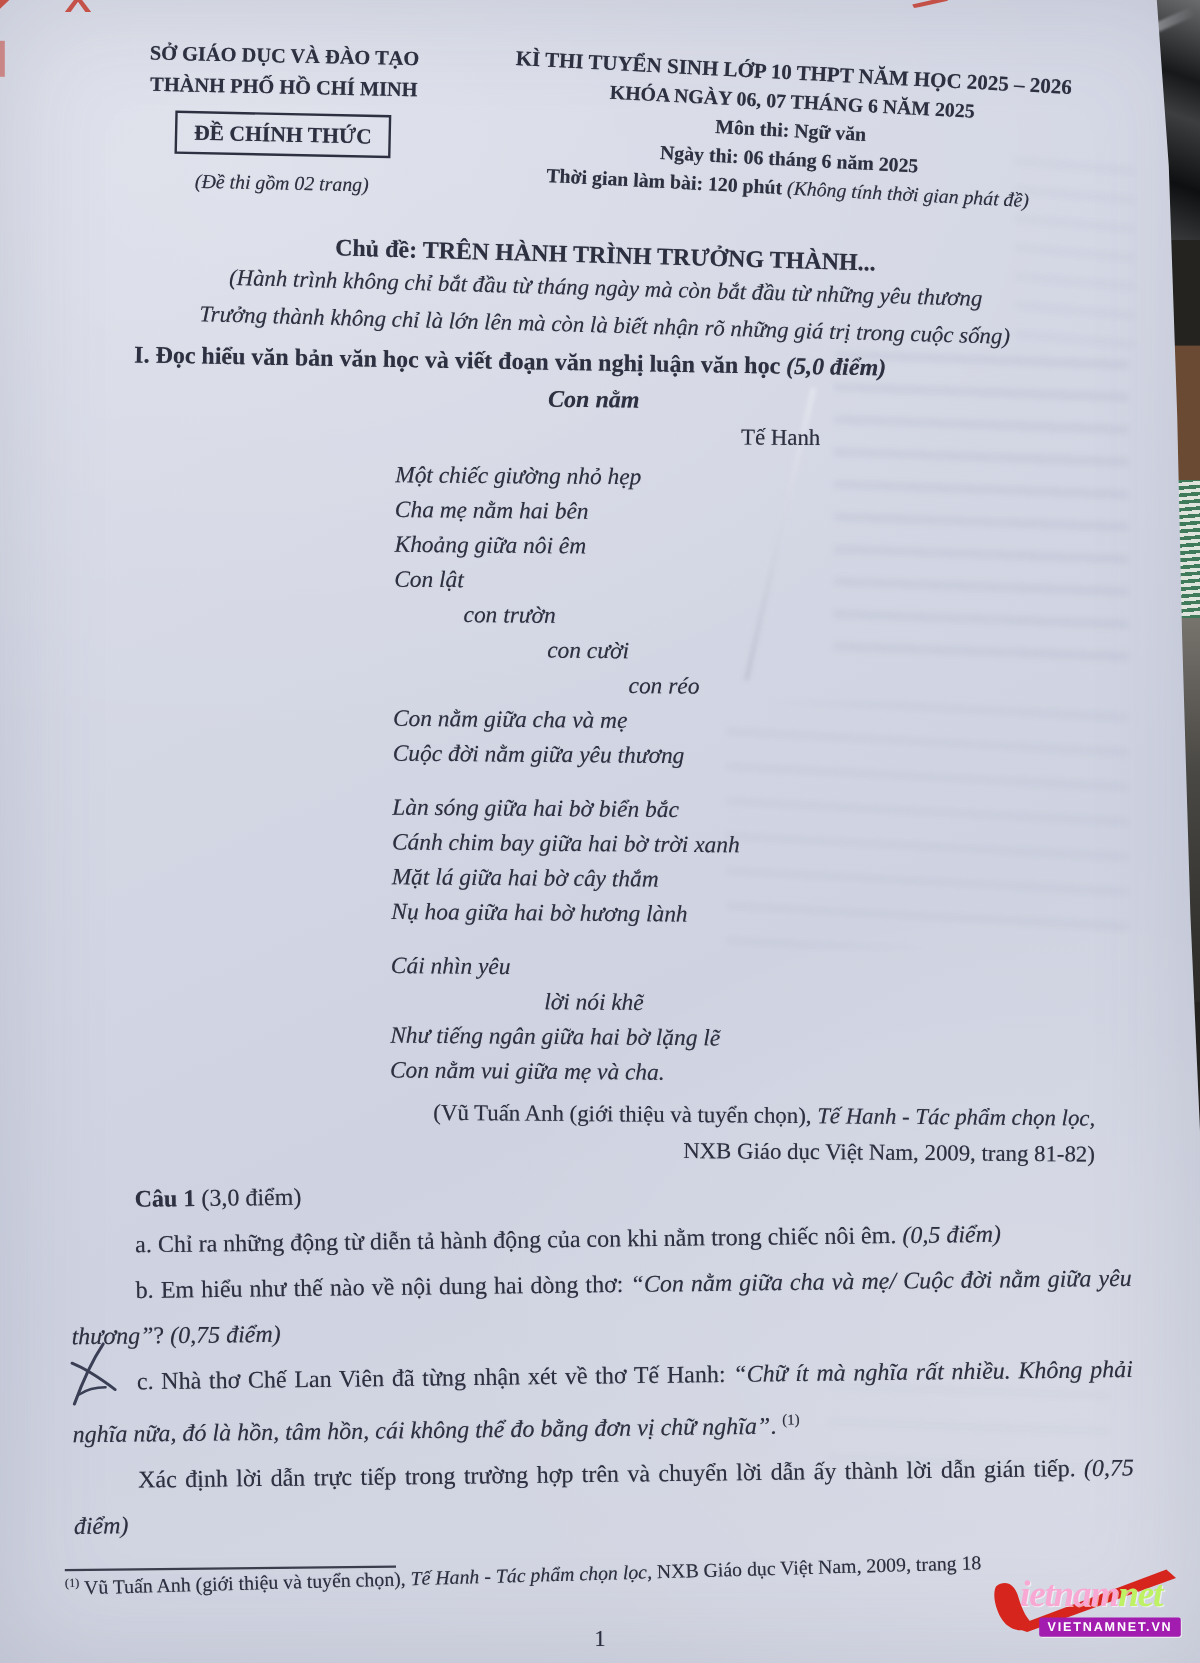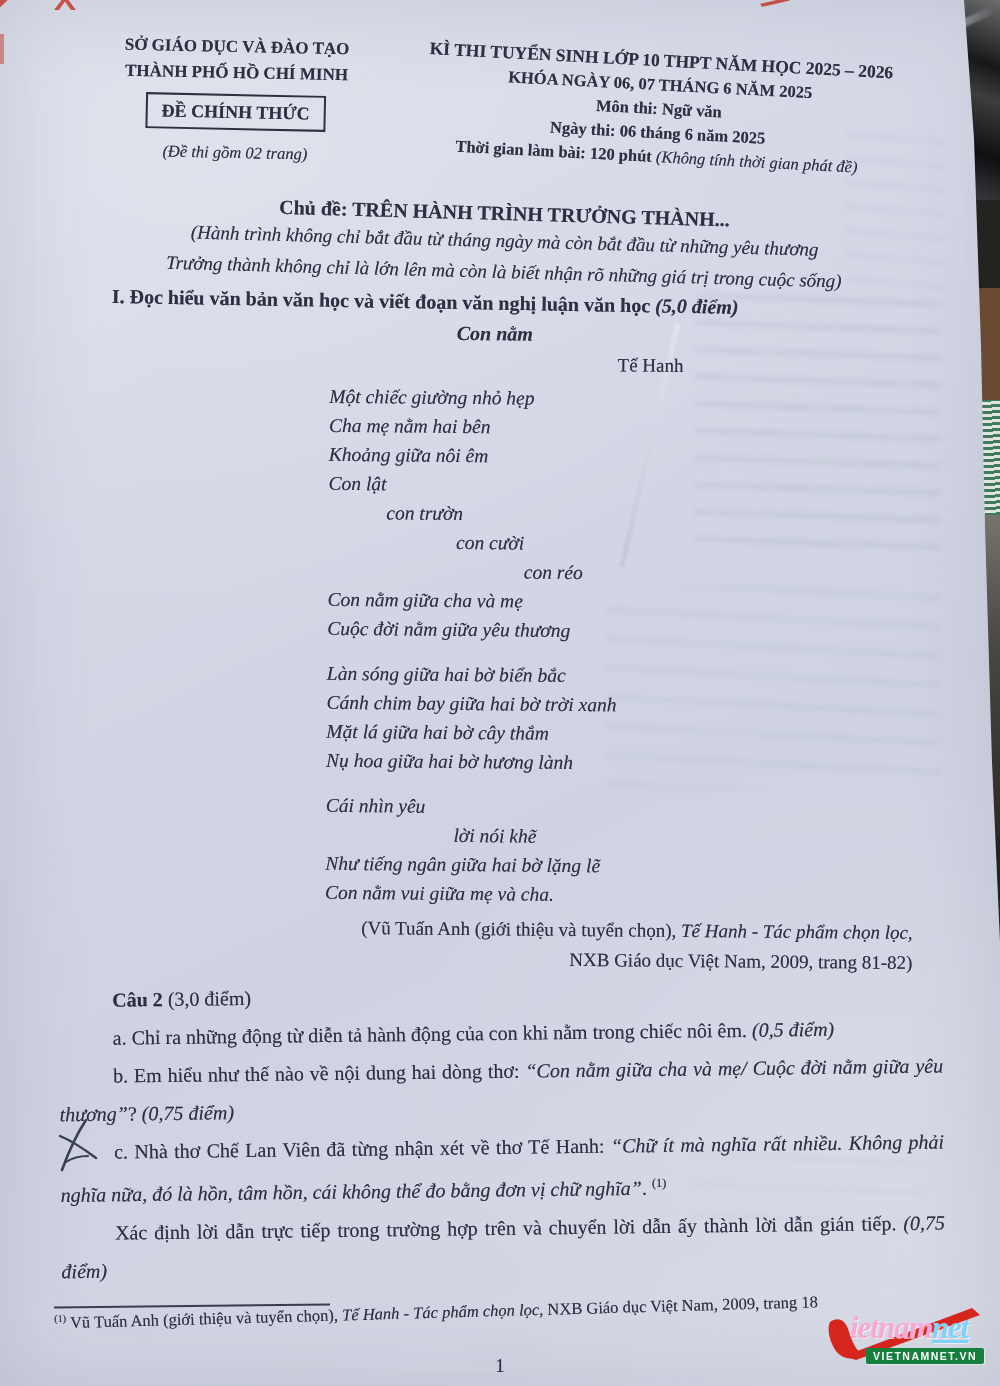--- a/index.html
+++ b/index.html
@@ -89,22 +89,22 @@
   .footnote-rule{width:276px;height:2px;background:#3a3d4c;margin:14px 0 0 54px;transform:rotate(-.6deg);}
   .footnote{font-size:16.5px;margin:6px 56px 0 54px;transform:rotate(-1.6deg);transform-origin:left top;}
   .pageno{text-align:center;font-size:19px;margin-top:22px;}
 
   
   .vnn{position:absolute;right:8px;bottom:6px;width:168px;height:78px;z-index:9;}
   .vnn svg{position:absolute;left:0;top:0;}
   .vnn .word{position:absolute;left:26px;top:8px;font-weight:bold;font-style:italic;font-size:31px;
     font-family:"Liberation Serif","DejaVu Serif",serif;letter-spacing:-1px;text-shadow:1px 1px 0 rgba(255,255,255,.6);}
   .vnn .p1{color:#f9a8d4;}
-  .vnn .p2{color:#7dd3fc;text-decoration:underline;}
-  .vnn .banner{position:absolute;left:42px;top:46px;background:#15803d;color:#ffffff;
+  .vnn .p2{color:#bef264;}
+  .vnn .banner{position:absolute;left:42px;top:46px;background:#a21caf;color:#ffffff;
     font-family:"Liberation Sans","DejaVu Sans",sans-serif;font-weight:bold;font-size:10.5px;
     letter-spacing:1.5px;padding:2px 7px;border-radius:2px;box-shadow:1px 1px 0 rgba(255,255,255,.5);}
 </style>
 </head>
 <body>
 
 <div class="bg-item bg-topright"></div>
 <div class="bg-item bg-streak"></div>
 <div class="bg-item bg-brown"></div>
 <div class="bg-item bg-green"></div>
@@ -170,21 +170,21 @@
         <div>Như tiếng ngân giữa hai bờ lặng lẽ</div>
         <div>Con nằm vui giữa mẹ và cha.</div>
       </div>
       <div class="cite">
         <div><span>(Vũ Tuấn Anh (giới thiệu và tuyển chọn), </span><span class="i">Tế Hanh - Tác phẩm chọn lọc,</span></div>
         <div>NXB Giáo dục Việt Nam, 2009, trang 81-82)</div>
       </div>
     </div>
 
     <div class="qwrap">
-      <div class="q-head"><span class="b">Câu 2 </span><span>(3,0 điểm)</span></div>
+      <div class="q-head"><span class="b">Câu 1 </span><span>(3,0 điểm)</span></div>
       <div class="para"><span>a. Chỉ ra những động từ diễn tả hành động của con khi nằm trong chiếc nôi êm. </span><span class="i">(0,5 điểm)</span></div>
       <div class="para"><span>b. Em hiểu như thế nào về nội dung hai dòng thơ: </span><span class="i">“Con nằm giữa cha và mẹ/ Cuộc đời nằm giữa yêu thương”</span><span>? </span><span class="i">(0,75 điểm)</span></div>
       <div class="para"><span>c. Nhà thơ Chế Lan Viên đã từng nhận xét về thơ Tế Hanh: </span><span class="i">“Chữ ít mà nghĩa rất nhiều. Không phải nghĩa nữa, đó là hồn, tâm hồn, cái không thể đo bằng đơn vị chữ nghĩa”</span><span>. </span><sup>(1)</sup></div>
       <div class="para"><span>Xác định lời dẫn trực tiếp trong trường hợp trên và chuyển lời dẫn ấy thành lời dẫn gián tiếp. </span><span class="i">(0,75 điểm)</span></div>
     </div>
 
     <div class="footnote-rule"></div>
     <div class="footnote"><sup>(1)</sup><span> Vũ Tuấn Anh (giới thiệu và tuyển chọn), </span><span class="i">Tế Hanh - Tác phẩm chọn lọc,</span><span> NXB Giáo dục Việt Nam, 2009, trang 18</span></div>
 
     <div class="pageno">1</div>

